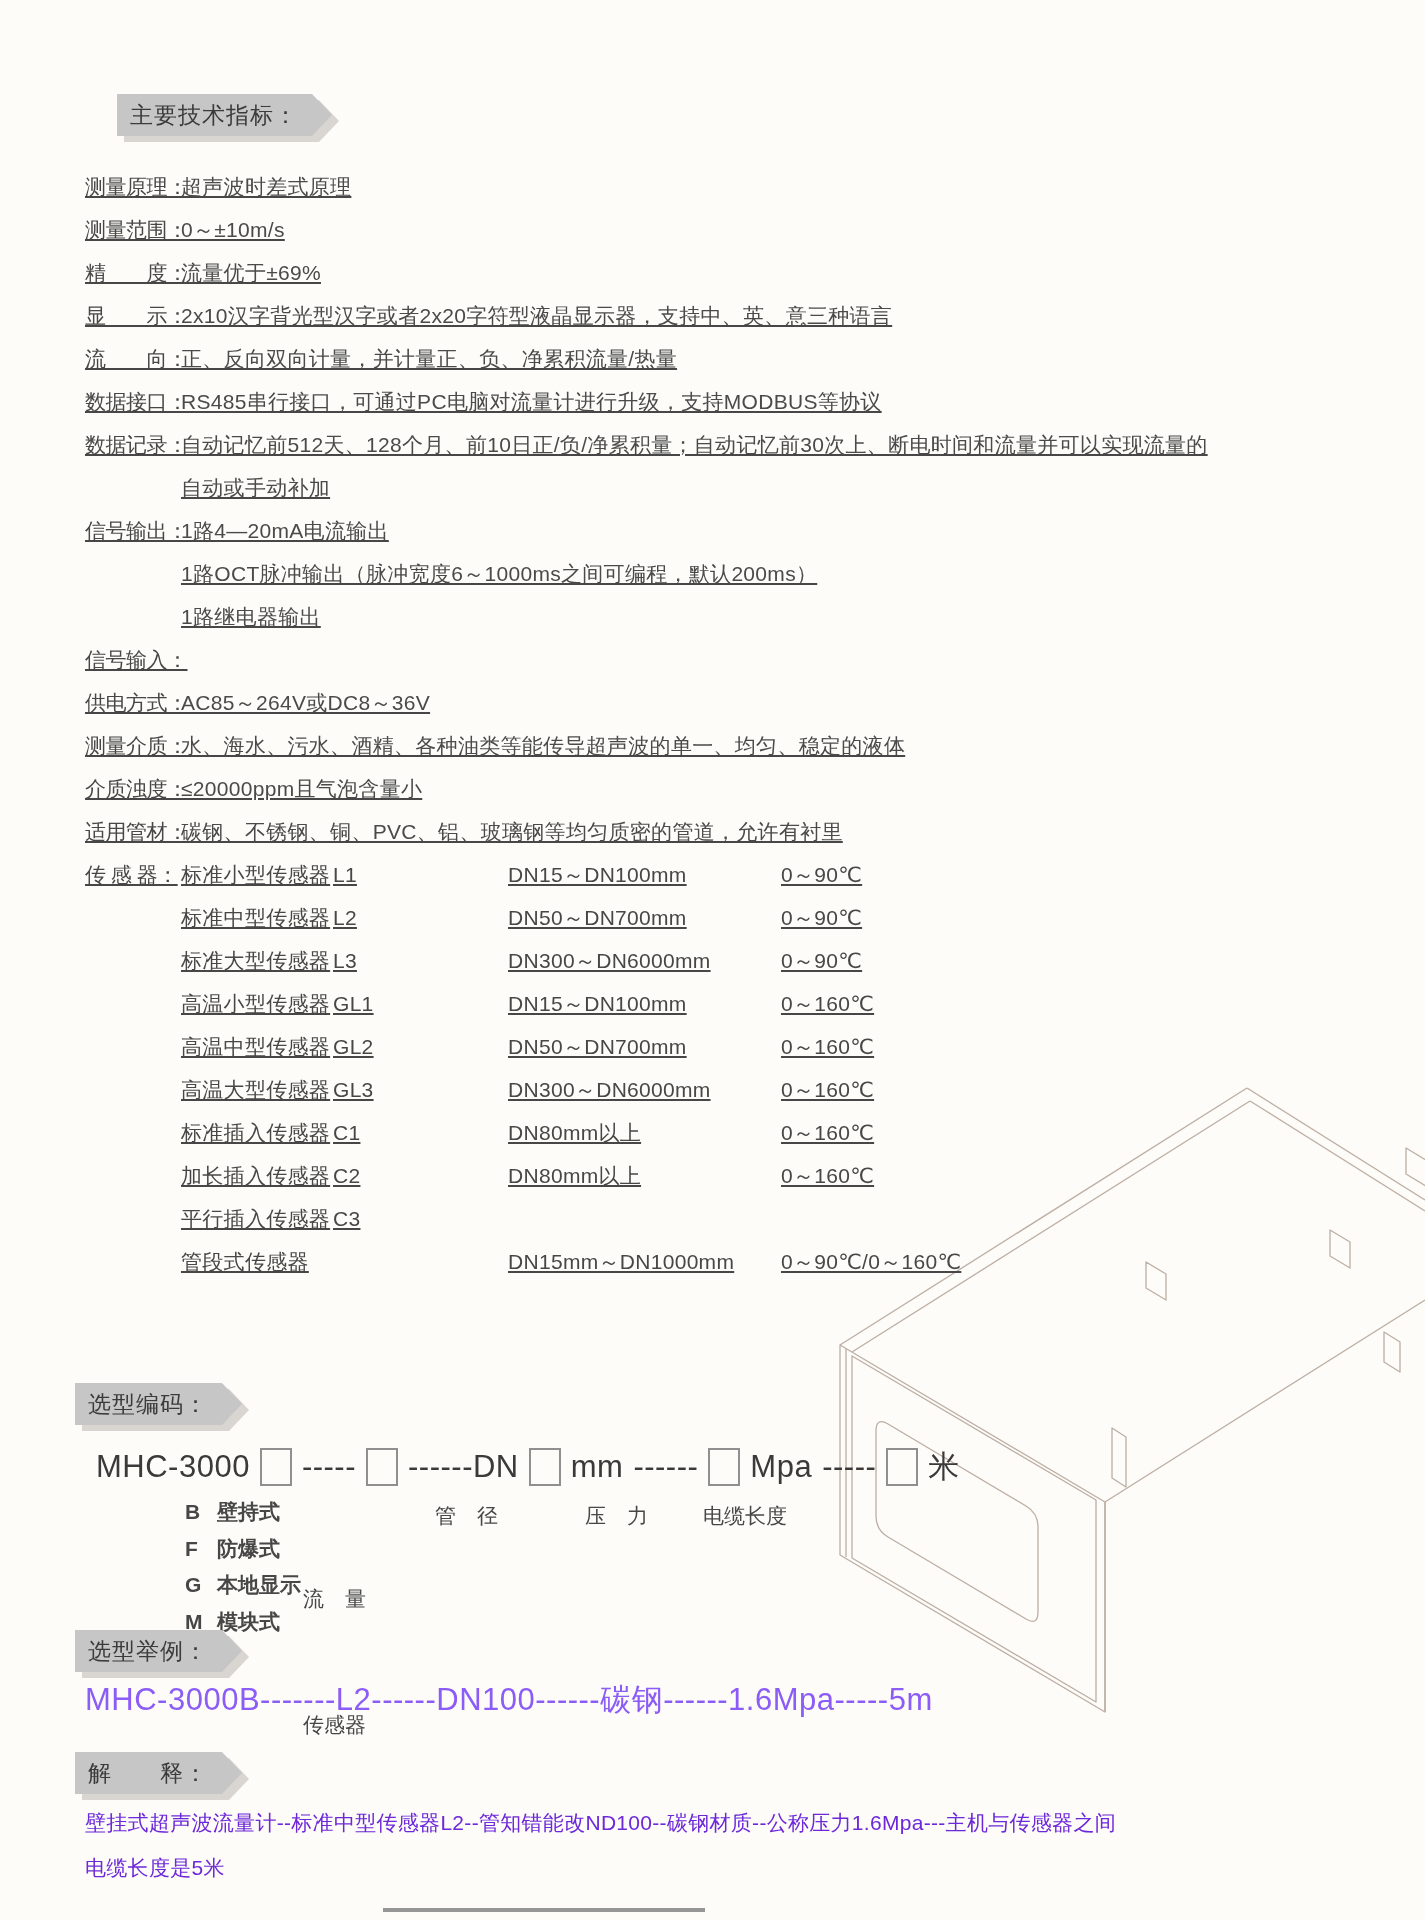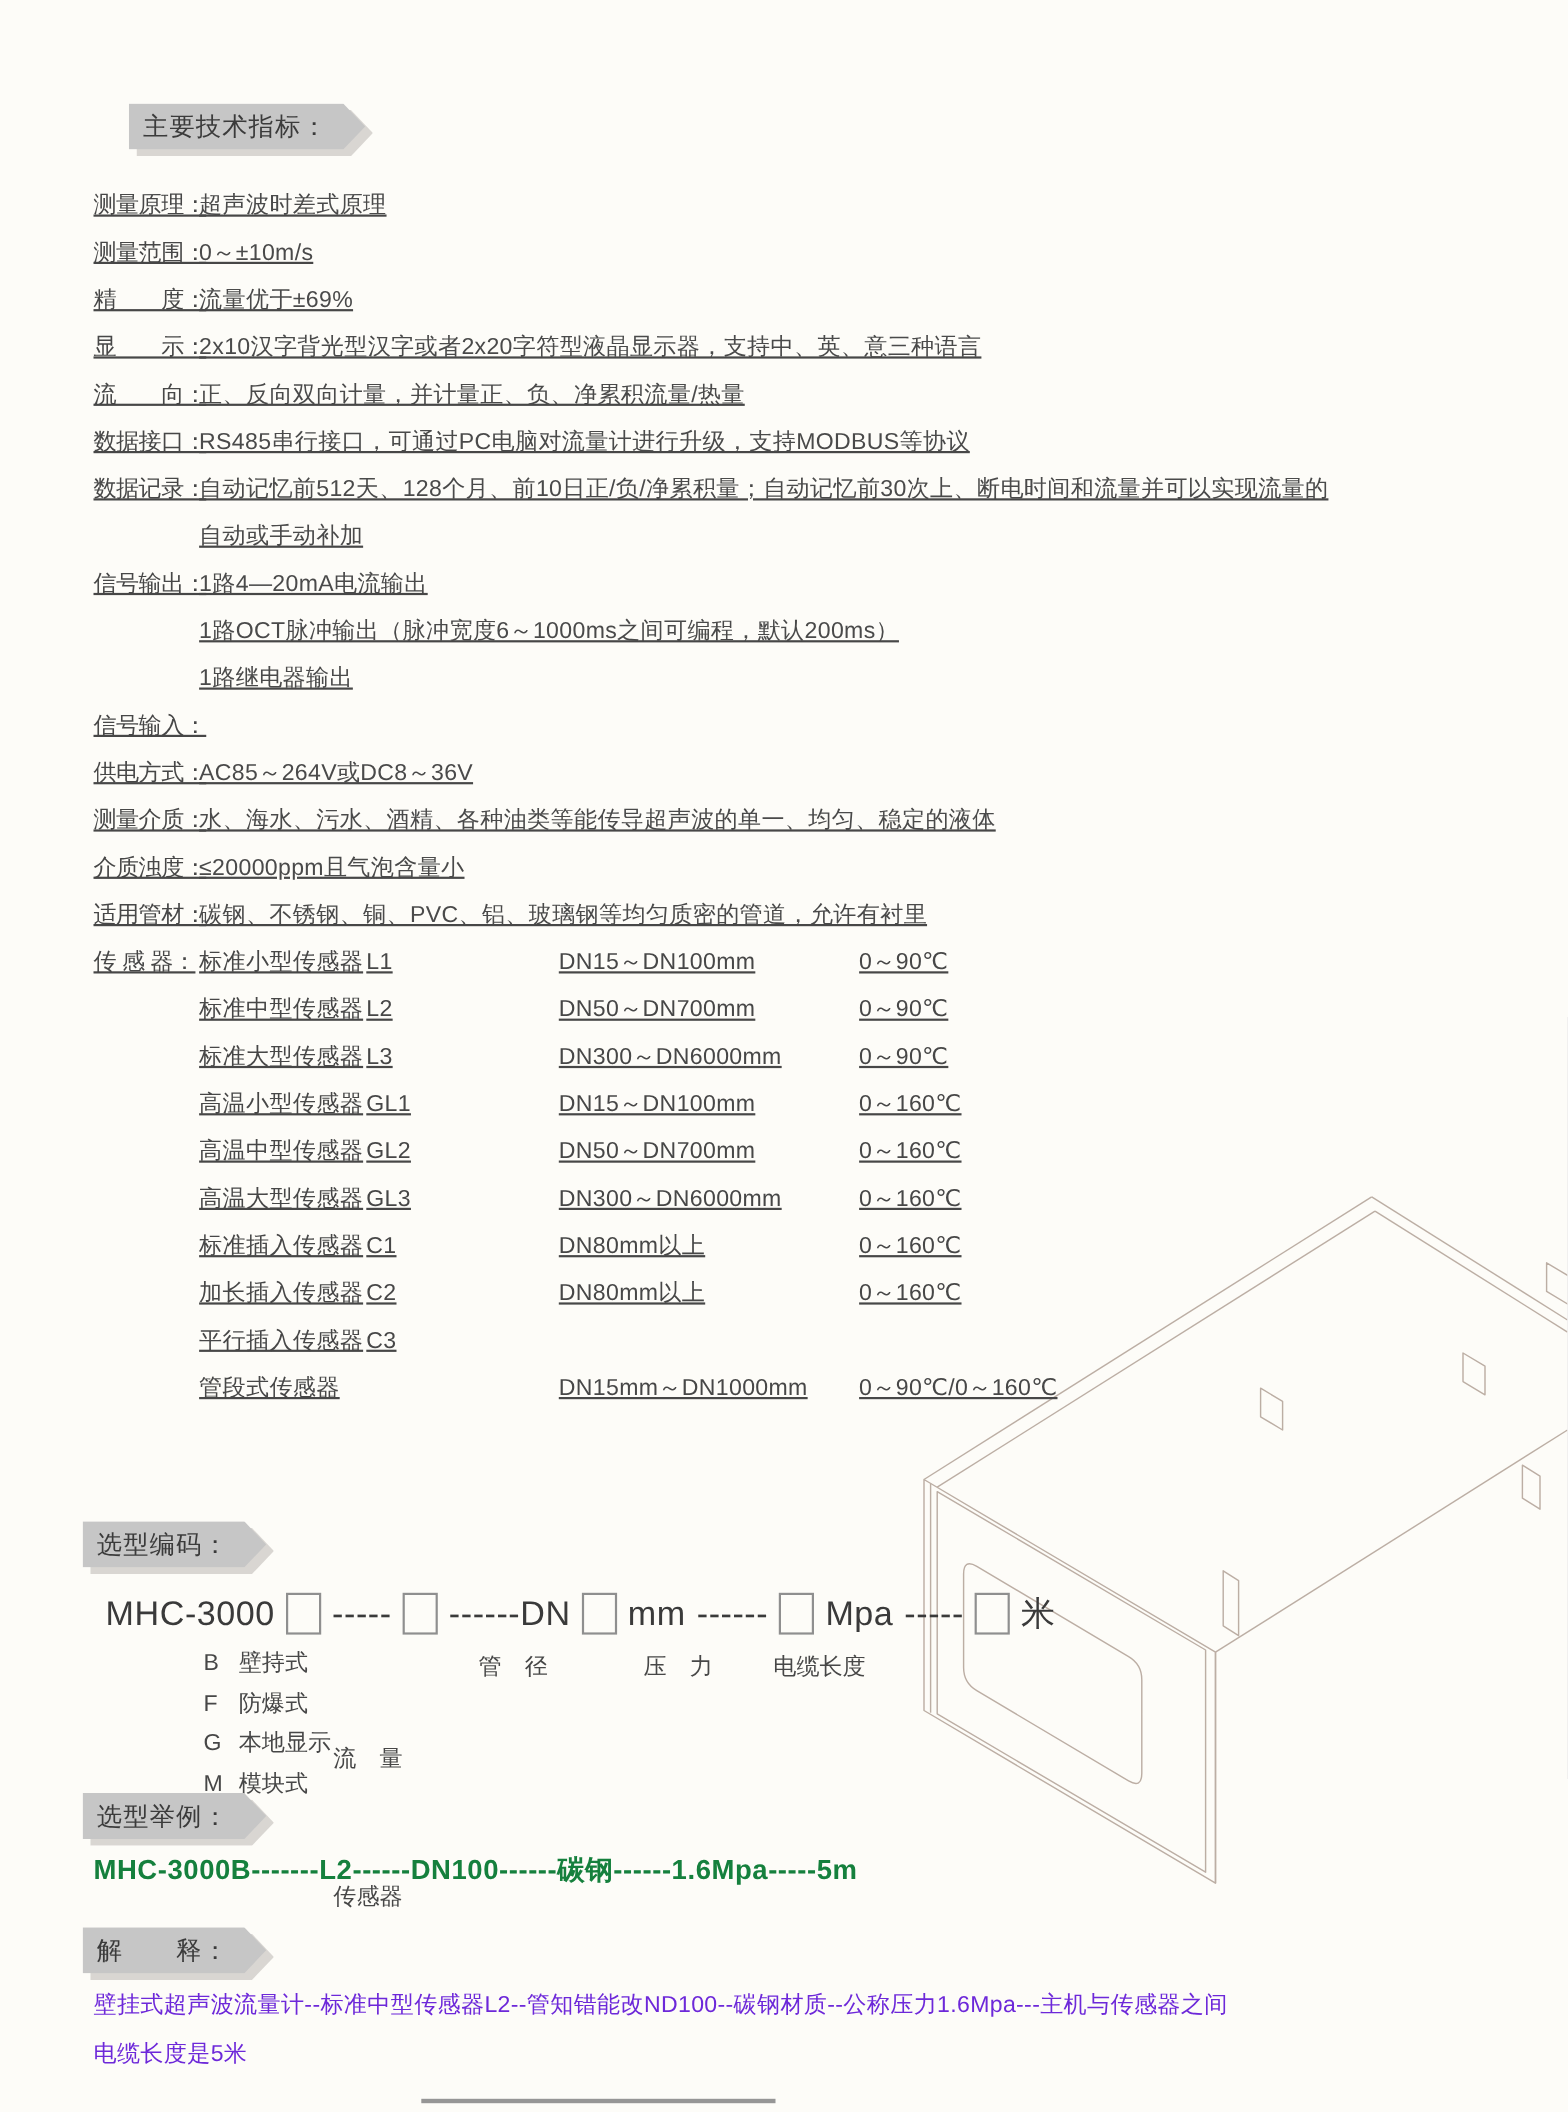--- a/index.html
+++ b/index.html
@@ -55,28 +55,28 @@
     white-space:pre;
   }
   .code-box{
     display:inline-block;width:28px;height:34px;
     border:2px solid #8f8f8f;background:transparent;
     transform:translateY(-3px);
   }
 
   
   .legend-types{position:absolute;left:185px;top:1494px;font-size:21px;}
-  .legend-type-row{line-height:36.5px;white-space:pre;}
+  .legend-type-row{line-height:36.5px;white-space:pre;font-weight:bold;}
   .legend-key{display:inline-block;width:32px;}
   .legend-col{position:absolute;font-size:21px;line-height:43px;white-space:pre;}
 
   
   .example-code{
     position:absolute;left:85px;top:1678px;
-    font-size:25px;line-height:44px;color:#15803d;letter-spacing:0.5px;white-space:pre;font-weight:bold;
+    font-size:31px;line-height:44px;color:#8b5cf6;letter-spacing:0.5px;white-space:pre;
   }
   .explanation{
     position:absolute;left:85px;top:1800px;width:1320px;
     font-size:21px;line-height:45px;letter-spacing:0.3px;color:#6d28d9;
     white-space:pre-line;
   }
   .footer-line{position:absolute;left:383px;top:1908px;width:322px;height:4px;background:#969696;}
 </style>
 </head>
 <body>

